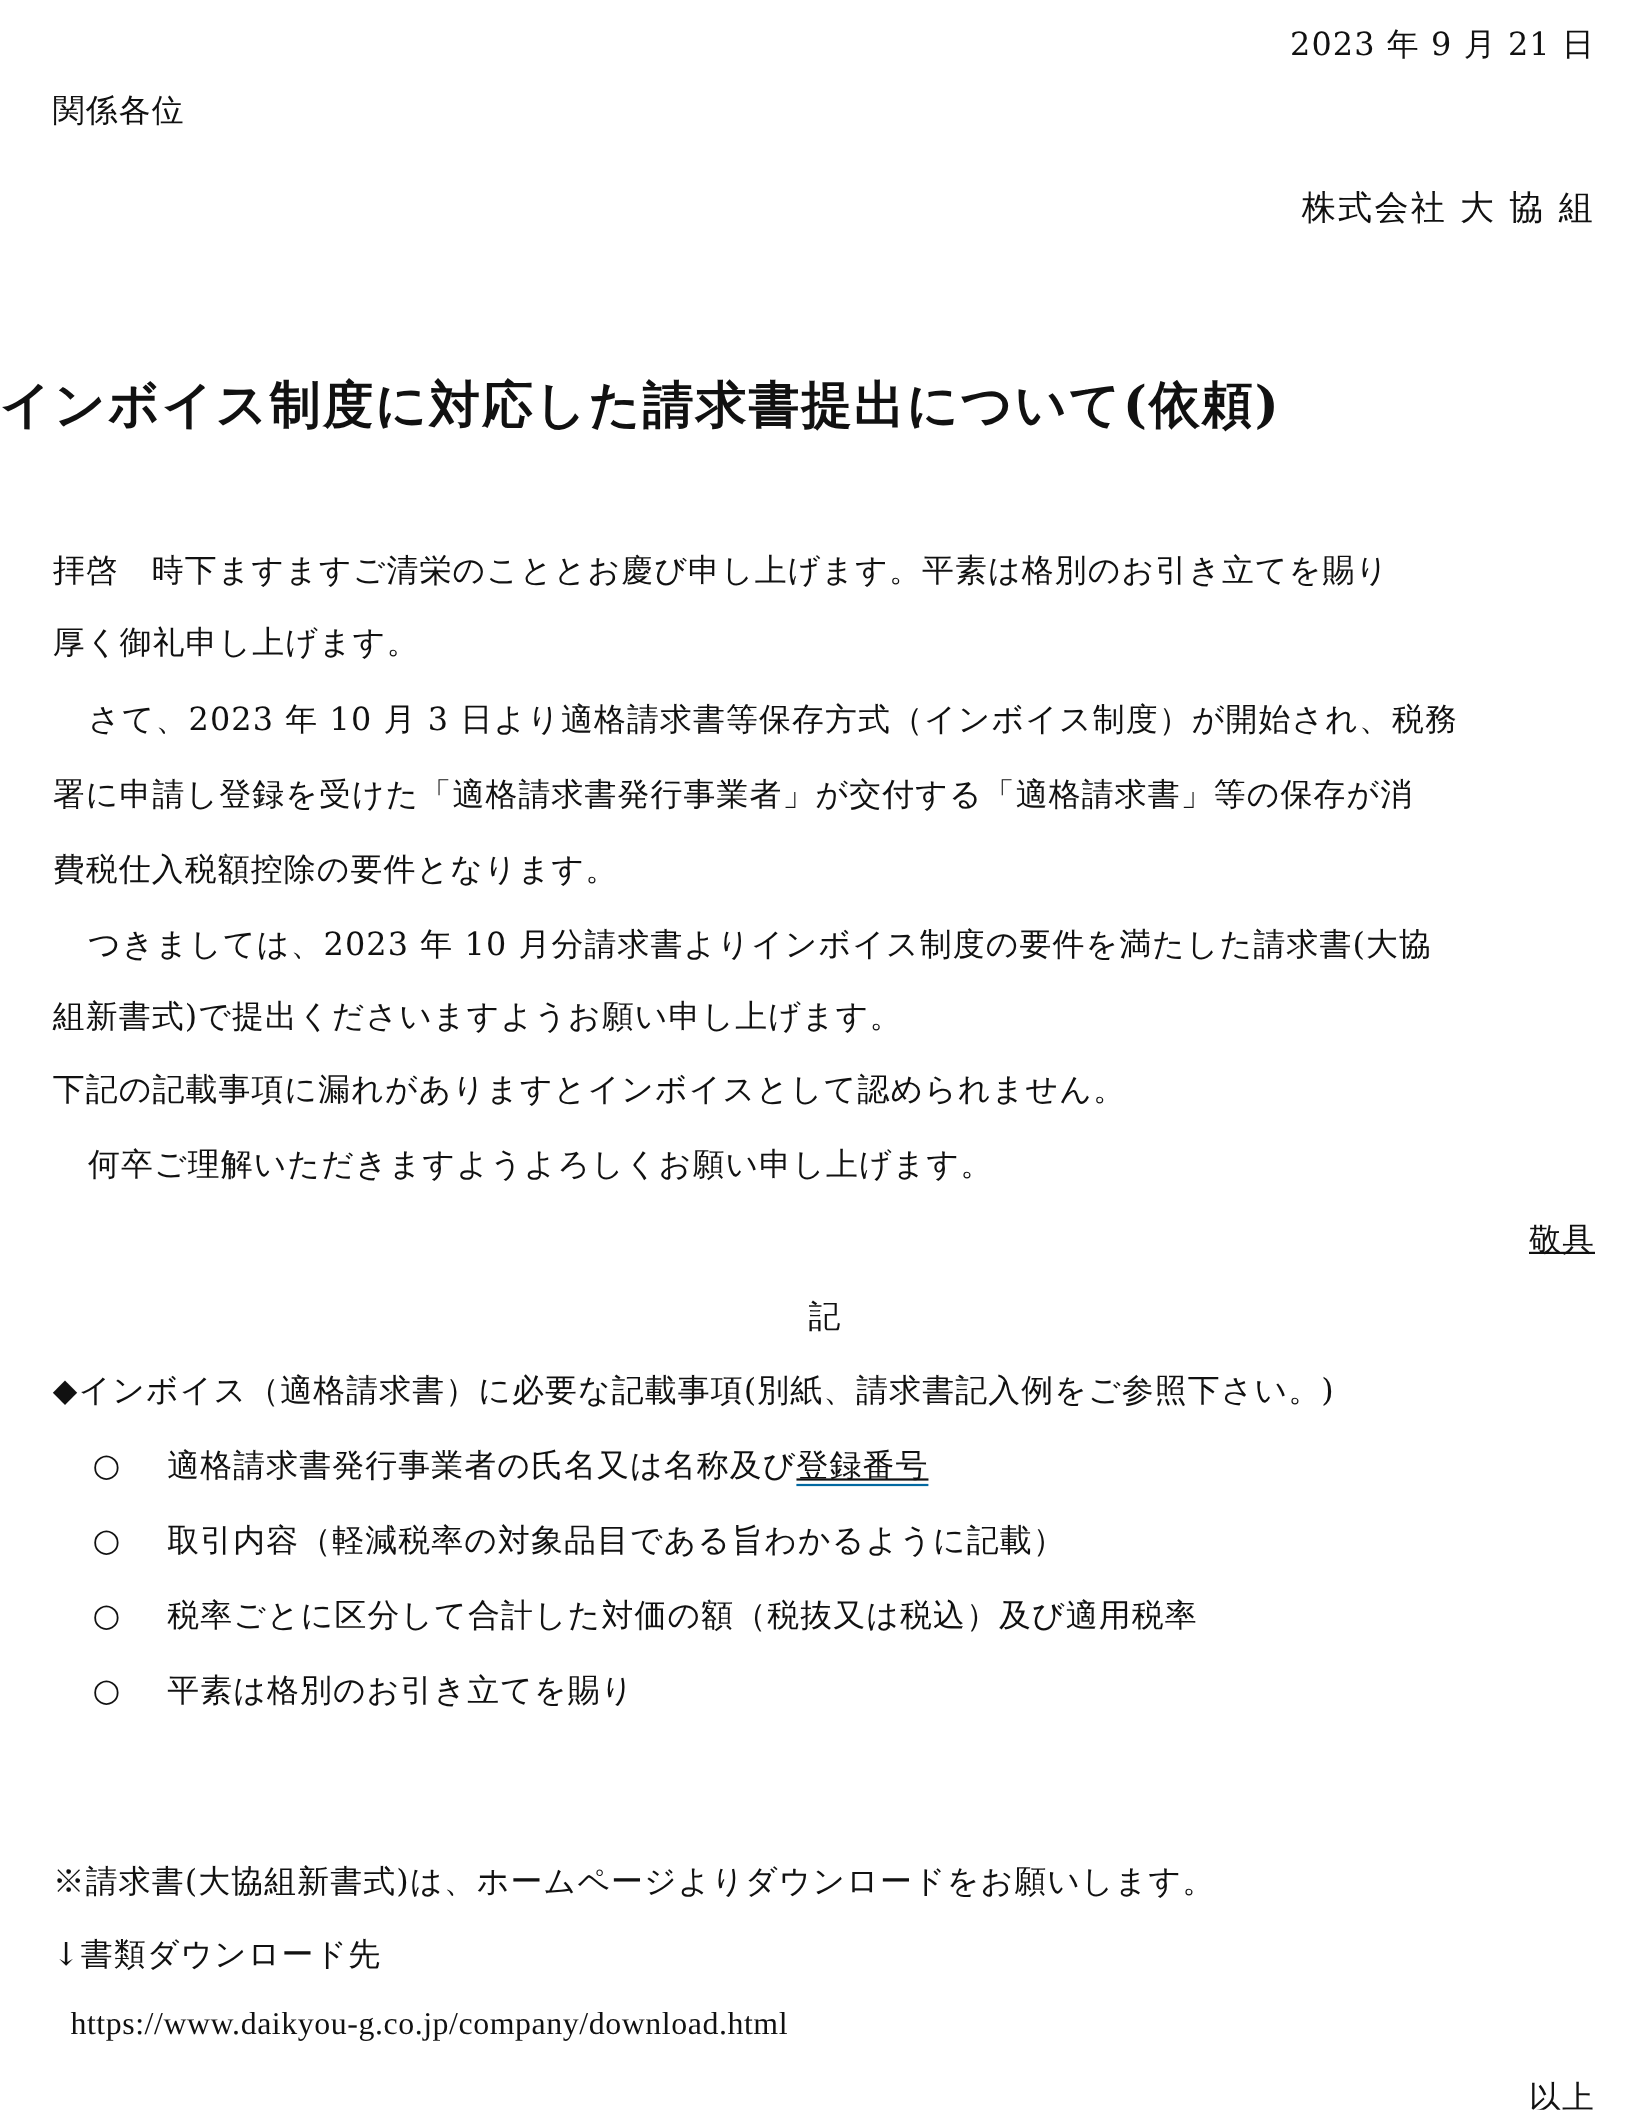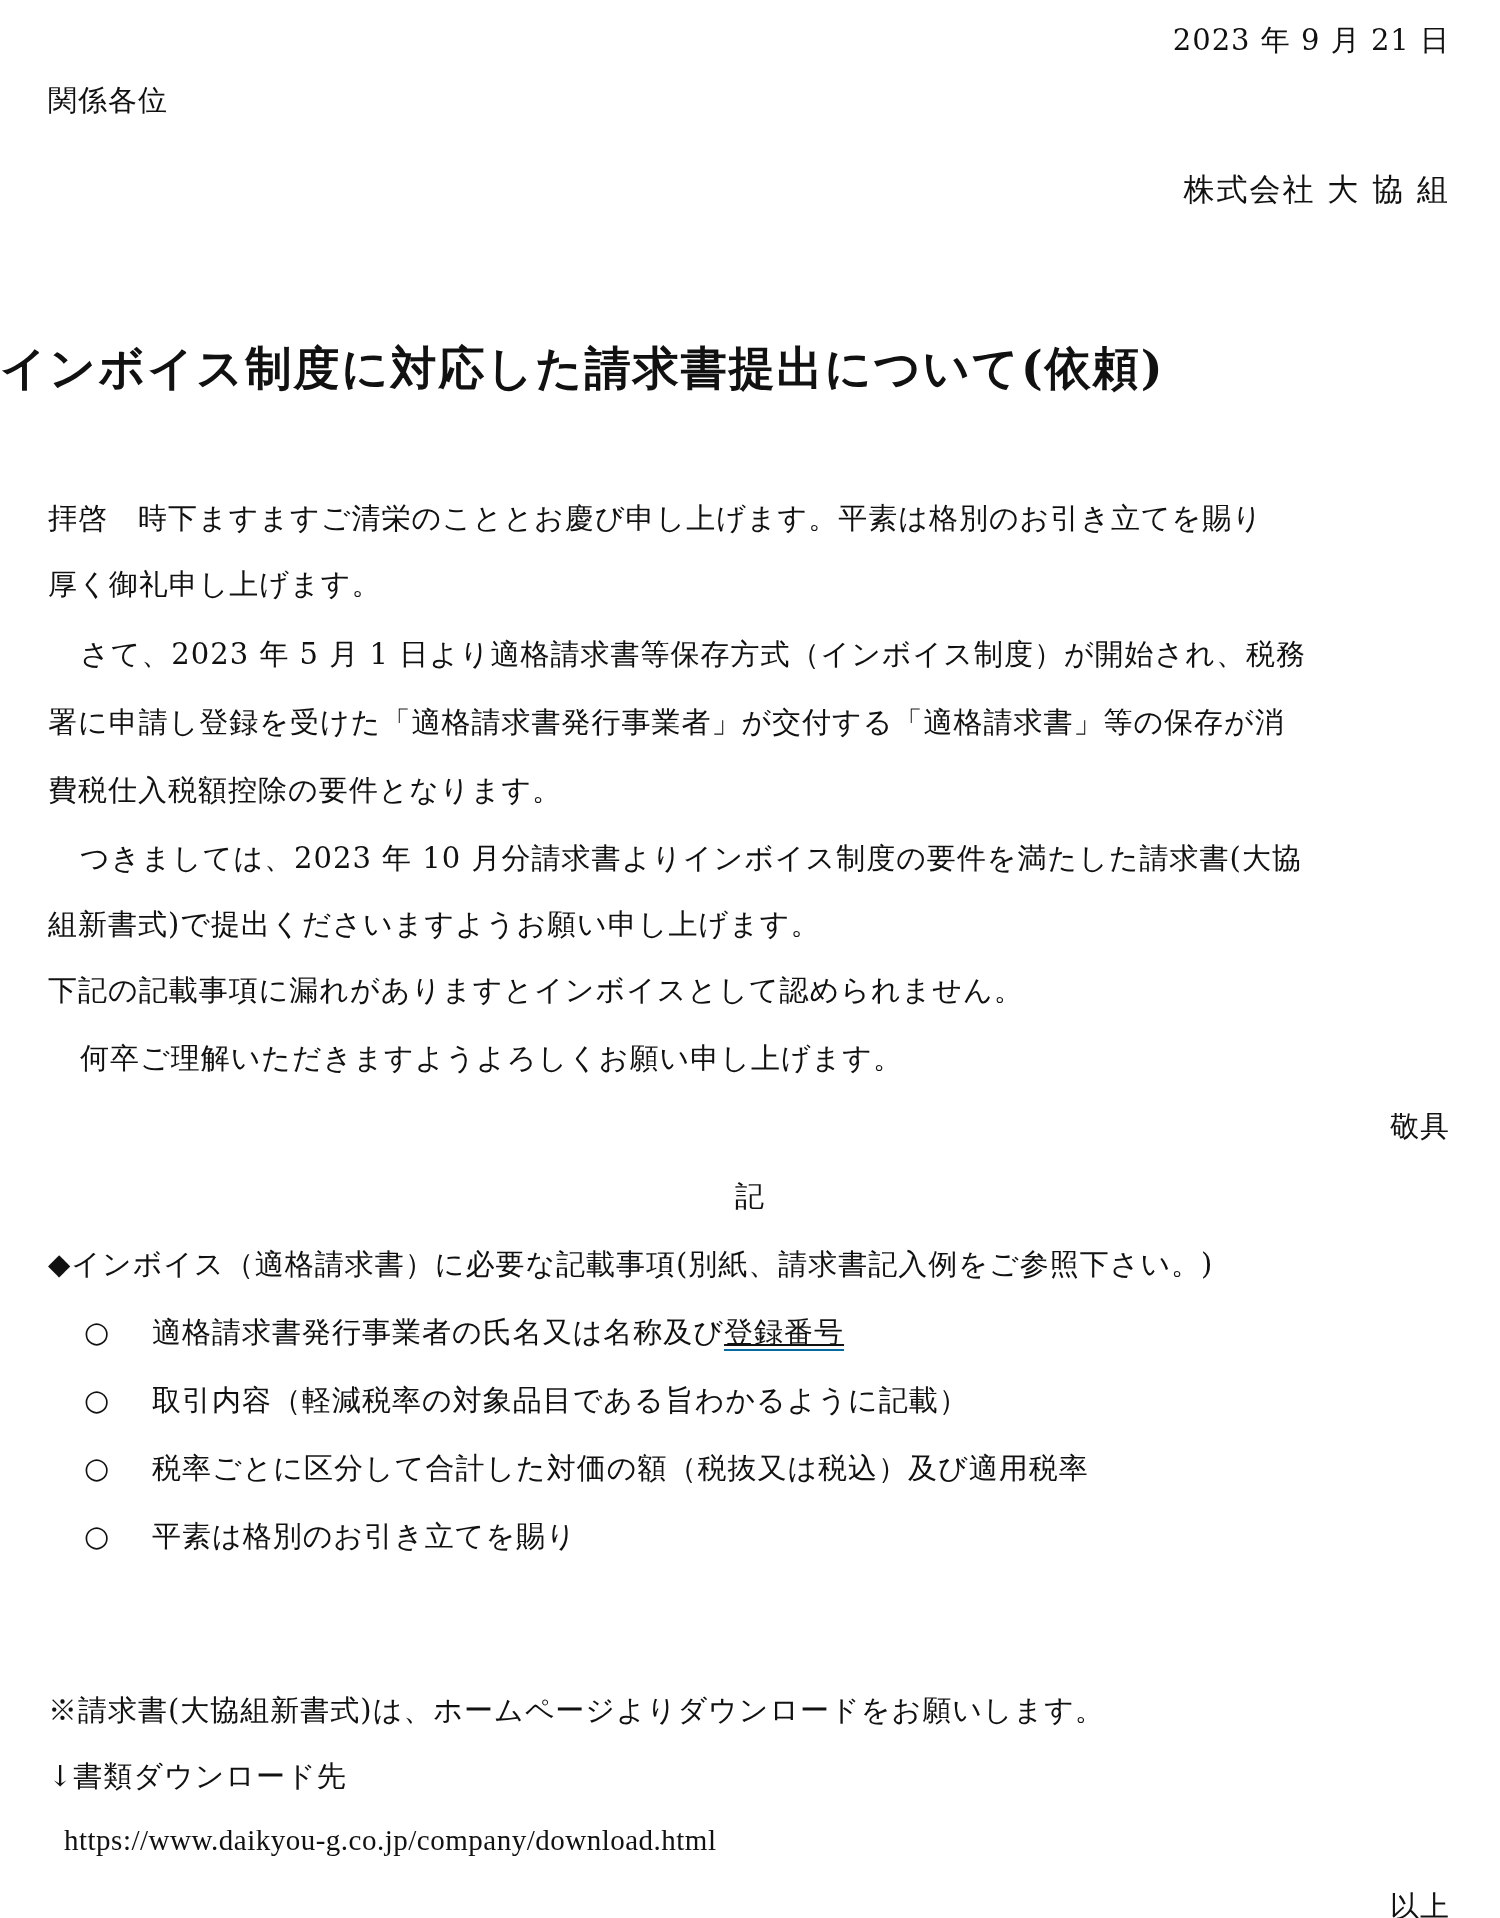--- a/index.html
+++ b/index.html
@@ -32,28 +32,28 @@
 <div>
 
   <div class="line right" style="top:22px;">2023 年 9 月 21 日</div>
   <div class="line" style="top:82px;">関係各位</div>
   <div class="line right company" style="top:166px;">株式会社  大 協 組</div>
 
   <div class="title">インボイス制度に対応した請求書提出について(依頼)</div>
 
   <div class="line" style="top:500px;">拝啓　時下ますますご清栄のこととお慶び申し上げます。平素は格別のお引き立てを賜り</div>
   <div class="line" style="top:566px;">厚く御礼申し上げます。</div>
-  <div class="line indent" style="top:636px;">さて、2023 年 5 月 1 日より適格請求書等保存方式（インボイス制度）が開始され、税務</div>
+  <div class="line indent" style="top:636px;">さて、2023 年 10 月 3 日より適格請求書等保存方式（インボイス制度）が開始され、税務</div>
   <div class="line" style="top:704px;">署に申請し登録を受けた「適格請求書発行事業者」が交付する「適格請求書」等の保存が消</div>
   <div class="line" style="top:772px;">費税仕入税額控除の要件となります。</div>
   <div class="line indent" style="top:840px;">つきましては、2023 年 10 月分請求書よりインボイス制度の要件を満たした請求書(大協</div>
   <div class="line" style="top:906px;">組新書式)で提出くださいますようお願い申し上げます。</div>
   <div class="line" style="top:972px;">下記の記載事項に漏れがありますとインボイスとして認められません。</div>
   <div class="line indent" style="top:1040px;">何卒ご理解いただきますようよろしくお願い申し上げます。</div>
-  <div class="line right" style="top:1108px;">敬具</div>
+  <div class="line right" style="top:1108px;text-decoration:underline;">敬具</div>
 
   <div class="line center" style="top:1178px;">記</div>
   <div class="line" style="top:1246px;">◆インボイス（適格請求書）に必要な記載事項(別紙、請求書記入例をご参照下さい。)</div>
 
   <div class="line item" style="top:1314px;">
     <span class="bullet">○</span><span>適格請求書発行事業者の氏名又は名称及び</span><span class="underline">登録番号</span>
   </div>
   <div class="line item" style="top:1382px;">
     <span class="bullet">○</span><span>取引内容（軽減税率の対象品目である旨わかるように記載）</span>
   </div>

